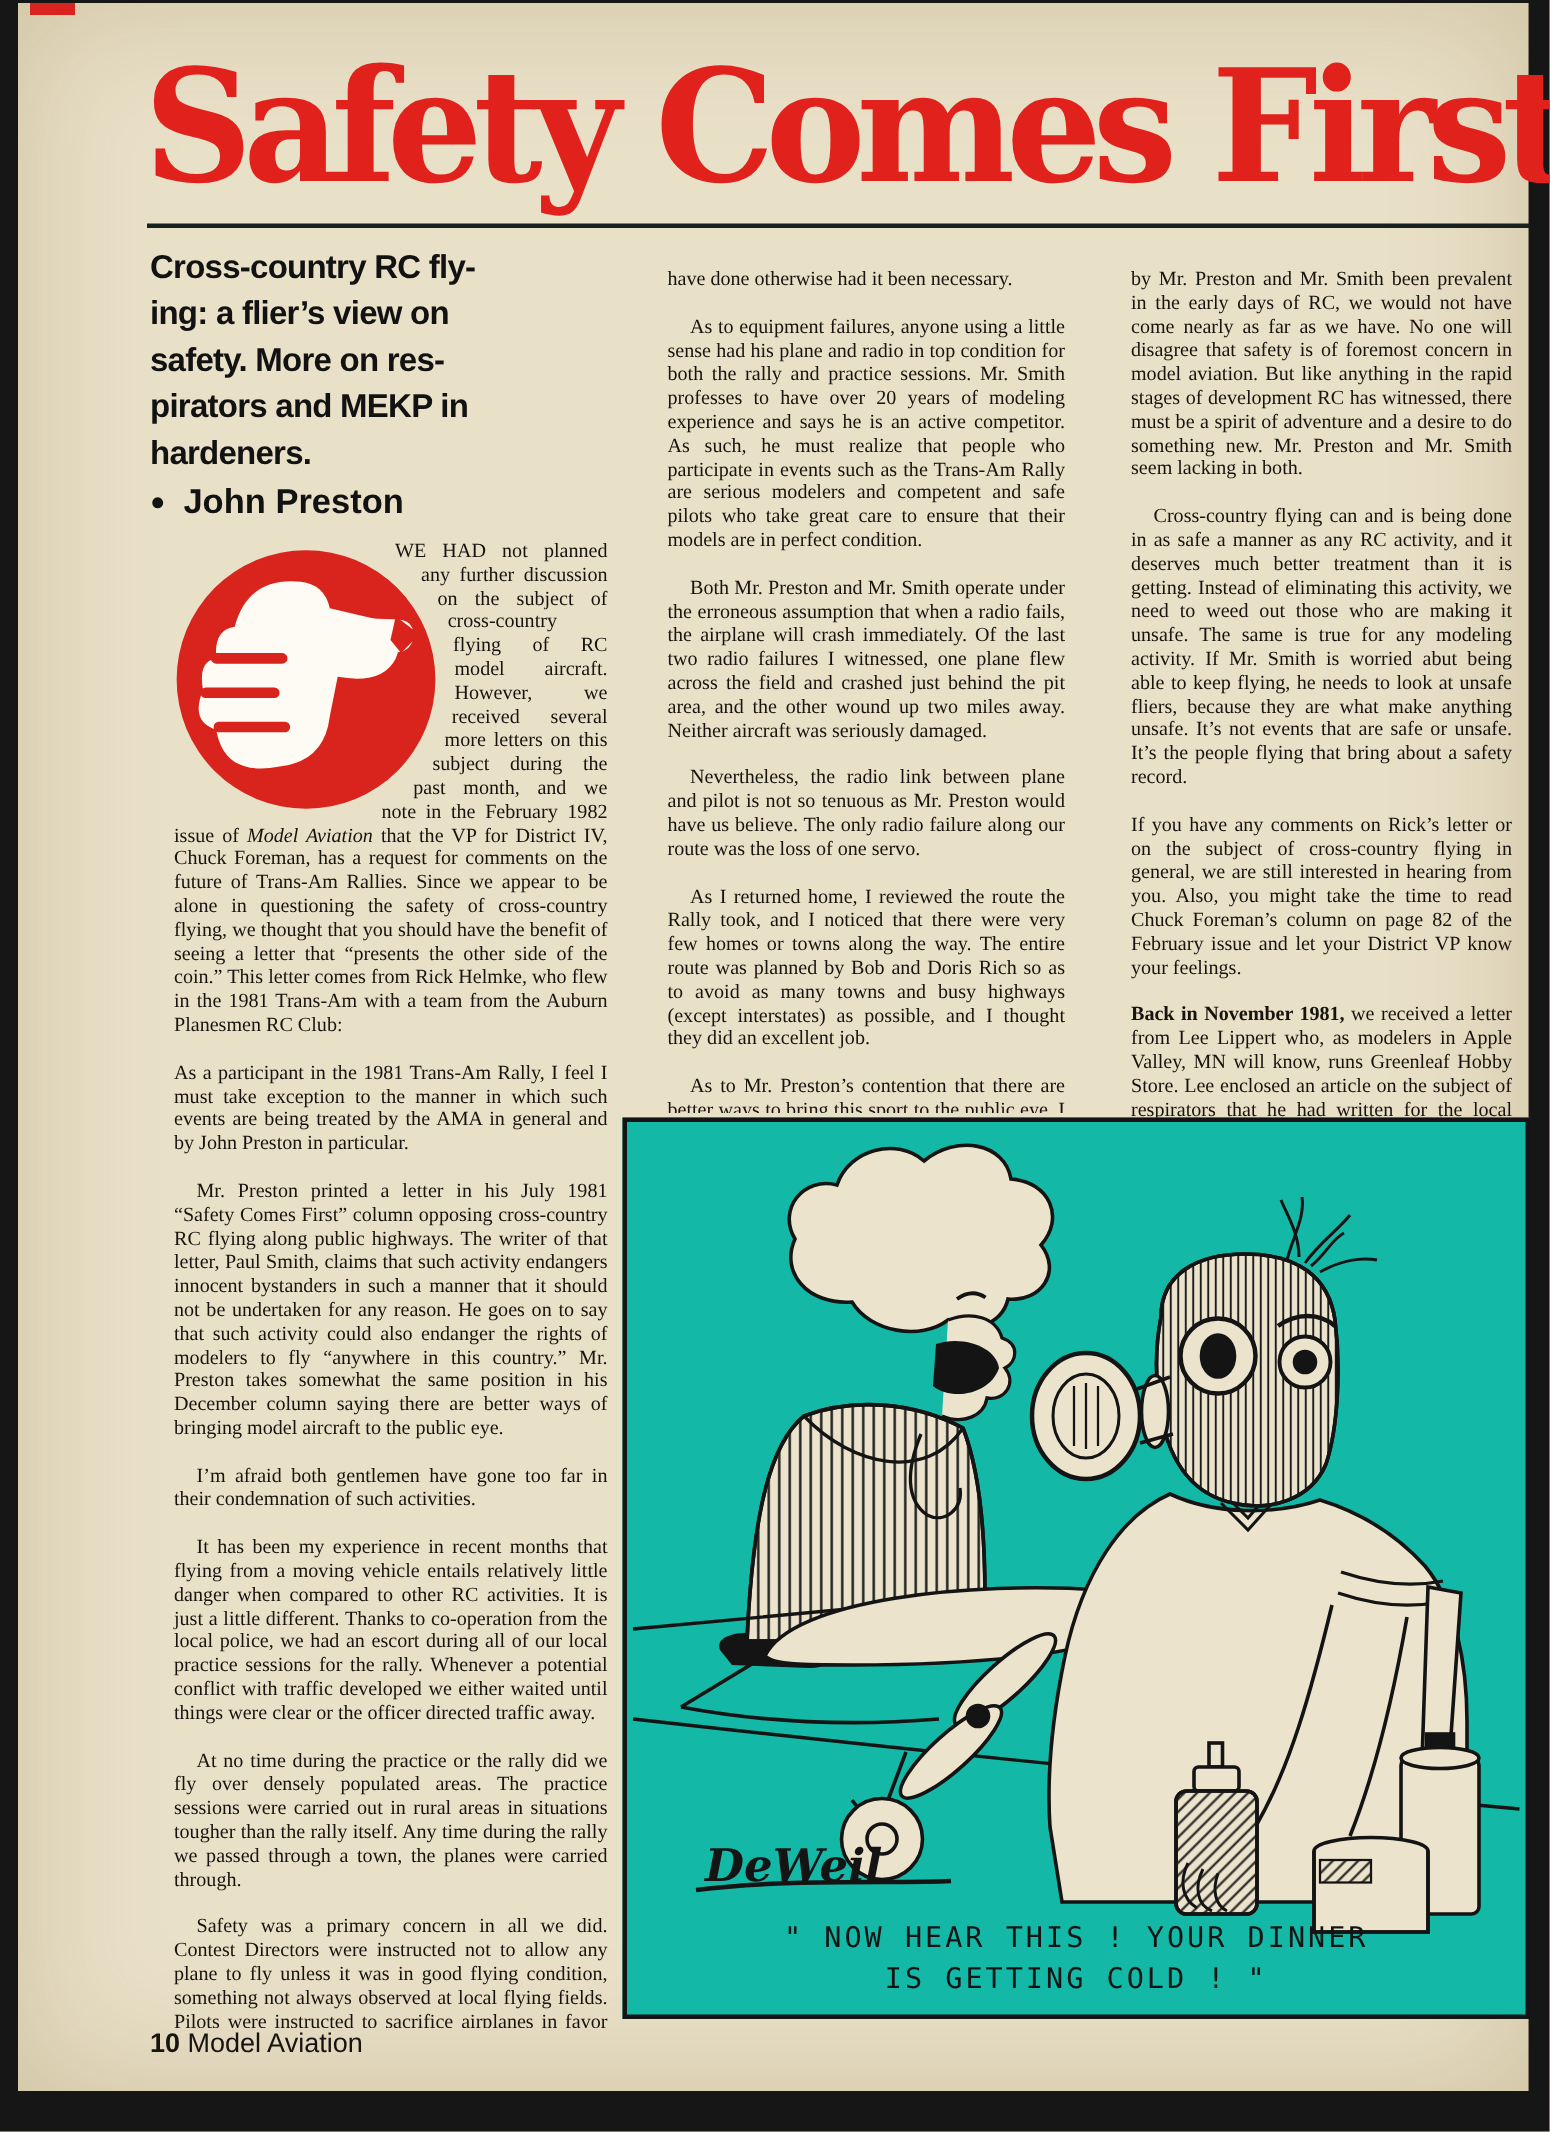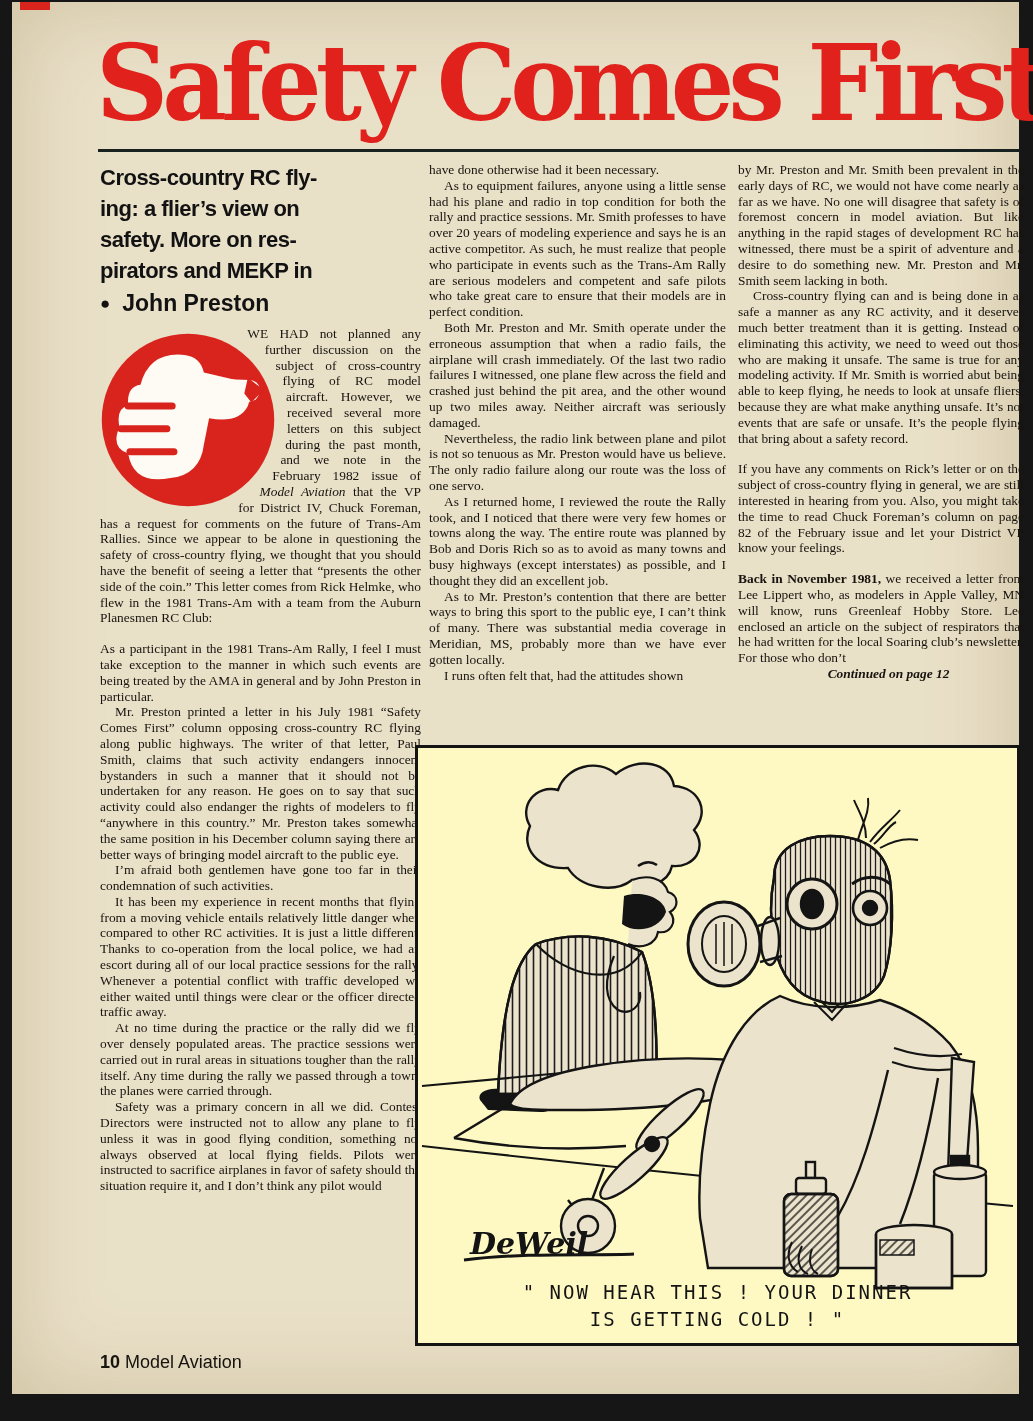--- a/index.html
+++ b/index.html
@@ -23,21 +23,21 @@
     letter-spacing:-6px;white-space:nowrap;
     transform:scaleY(1.04);transform-origin:left top;
   }
   .title-rule{position:absolute;left:86px;top:147px;width:922px;height:3px;background:#17211f;}
 
   .col{
     position:absolute;top:160px;
     font-size:13.4px;line-height:15.8px;
     text-align:justify;color:#17130e;
   }
-  .col p{margin:0;text-indent:15px;font-family:Liberation Serif, serif;}
+  .col p{margin:16px;text-indent:15px;font-family:Liberation Serif, serif;}
   .col p.first{text-indent:0;}
   .col p.gap{margin-top:15px;}
   .col-left{left:88px;width:321px;height:1190px;overflow:hidden;}
   .col-mid{left:417px;width:297px;height:580px;overflow:hidden;}
   .col-right{left:726px;width:286px;height:600px;overflow:hidden;}
 
   .headline{
     font-family:"Liberation Sans",sans-serif;font-weight:bold;
     font-size:22px;line-height:31px;color:#121212;text-align:left;
     letter-spacing:-0.5px;
@@ -56,21 +56,21 @@
   }
   .ital{font-style:italic;}
   .boldlead{font-weight:bold;}
   .continued{
     text-align:center;font-style:italic;font-weight:bold;text-indent:0;
     margin-top:2px;
   }
 
   .cartoon{
     position:absolute;left:403px;top:743px;width:605px;height:601px;
-    background:#fef9c3;border:3px solid #141414;box-sizing:border-box;
+    background:#14b8a6;border:3px solid #141414;box-sizing:border-box;
   }
   .cartoon svg{display:block;}
   .caption{
     position:absolute;left:0;right:0;bottom:10px;
     text-align:center;color:#141414;
     font-family:"DejaVu Sans Mono",monospace;
     font-size:19px;line-height:27px;letter-spacing:2px;
   }
   .footer{
     position:absolute;left:88px;top:1350px;
@@ -87,20 +87,21 @@
 
   <div class="title">Safety Comes First!</div>
   <div class="title-rule"></div>
 
   <div class="col col-left">
     <div class="headline">
       <div>Cross-country RC fly-</div>
       <div>ing: a flier’s view on</div>
       <div>safety. More on res-</div>
       <div>pirators and MEKP in</div>
+      <div>hardeners.</div>
     </div>
     <div class="byline">
       <span class="dot">●</span>
       <span>John Preston</span>
     </div>
 
     <p class="first">
       <span class="hand-icon">
         <svg viewBox="0 0 100 100" width="176" height="176">
           <circle cx="50" cy="50" r="49" fill="#d8241d"></circle>

